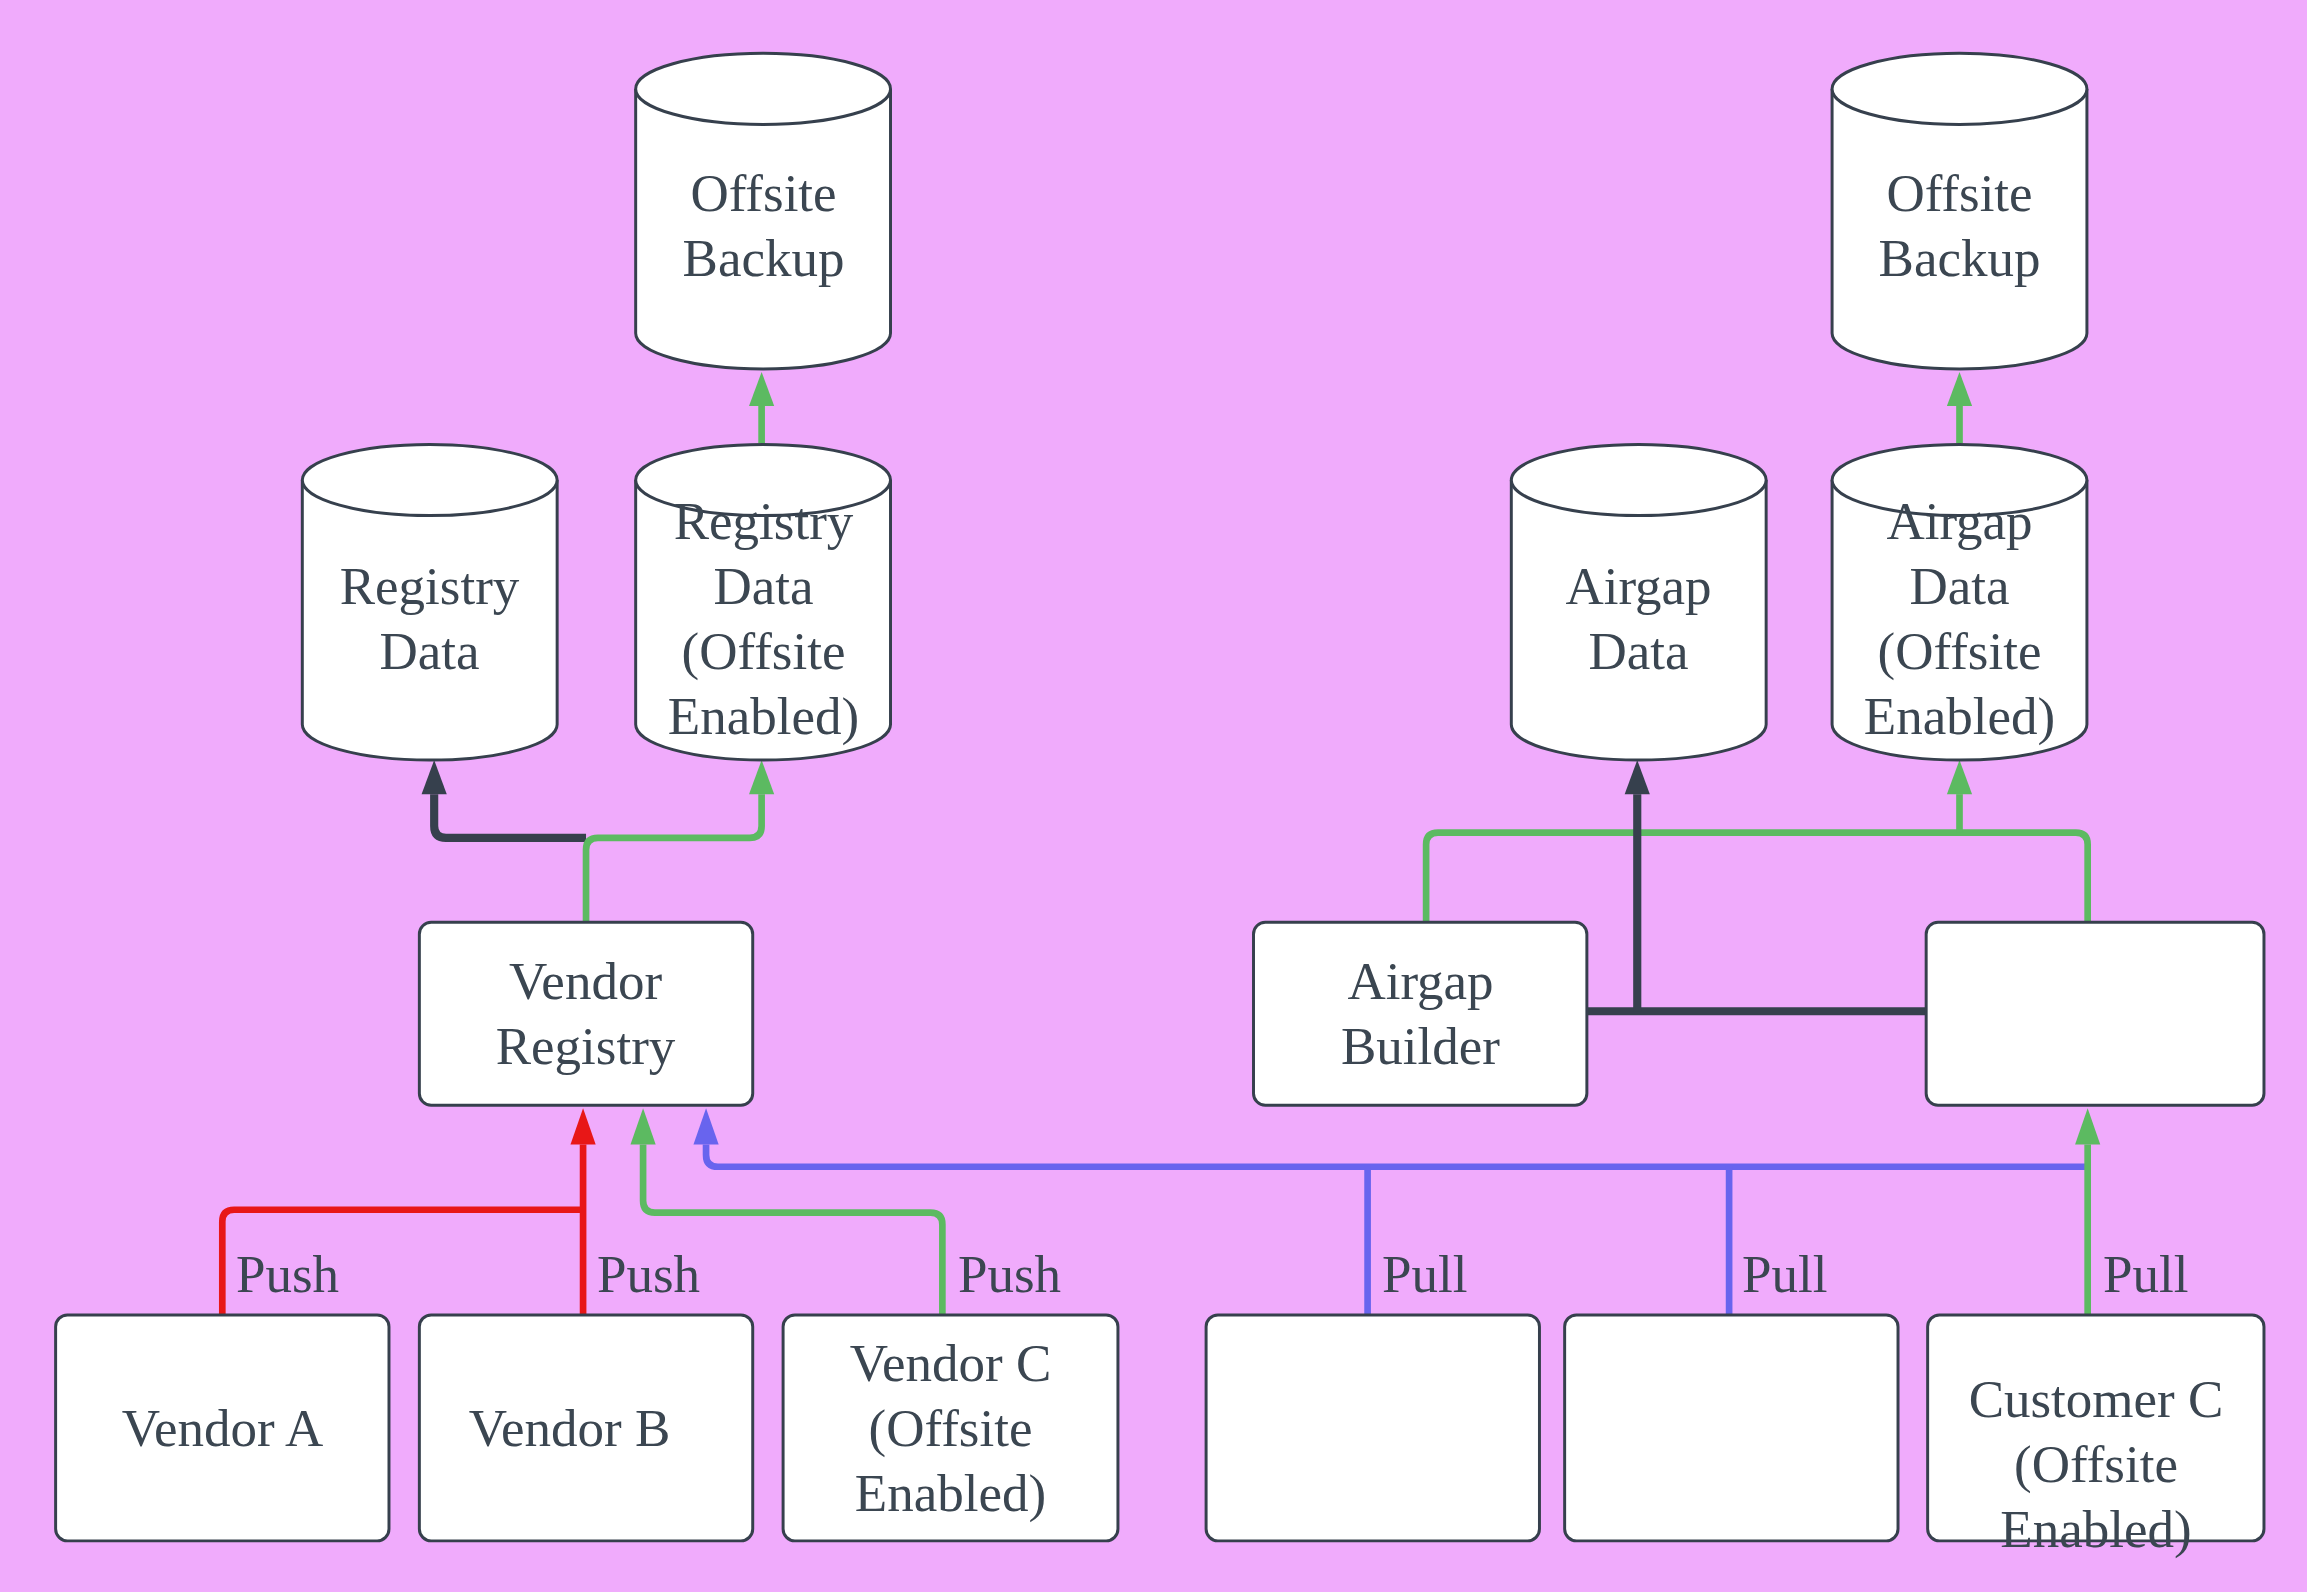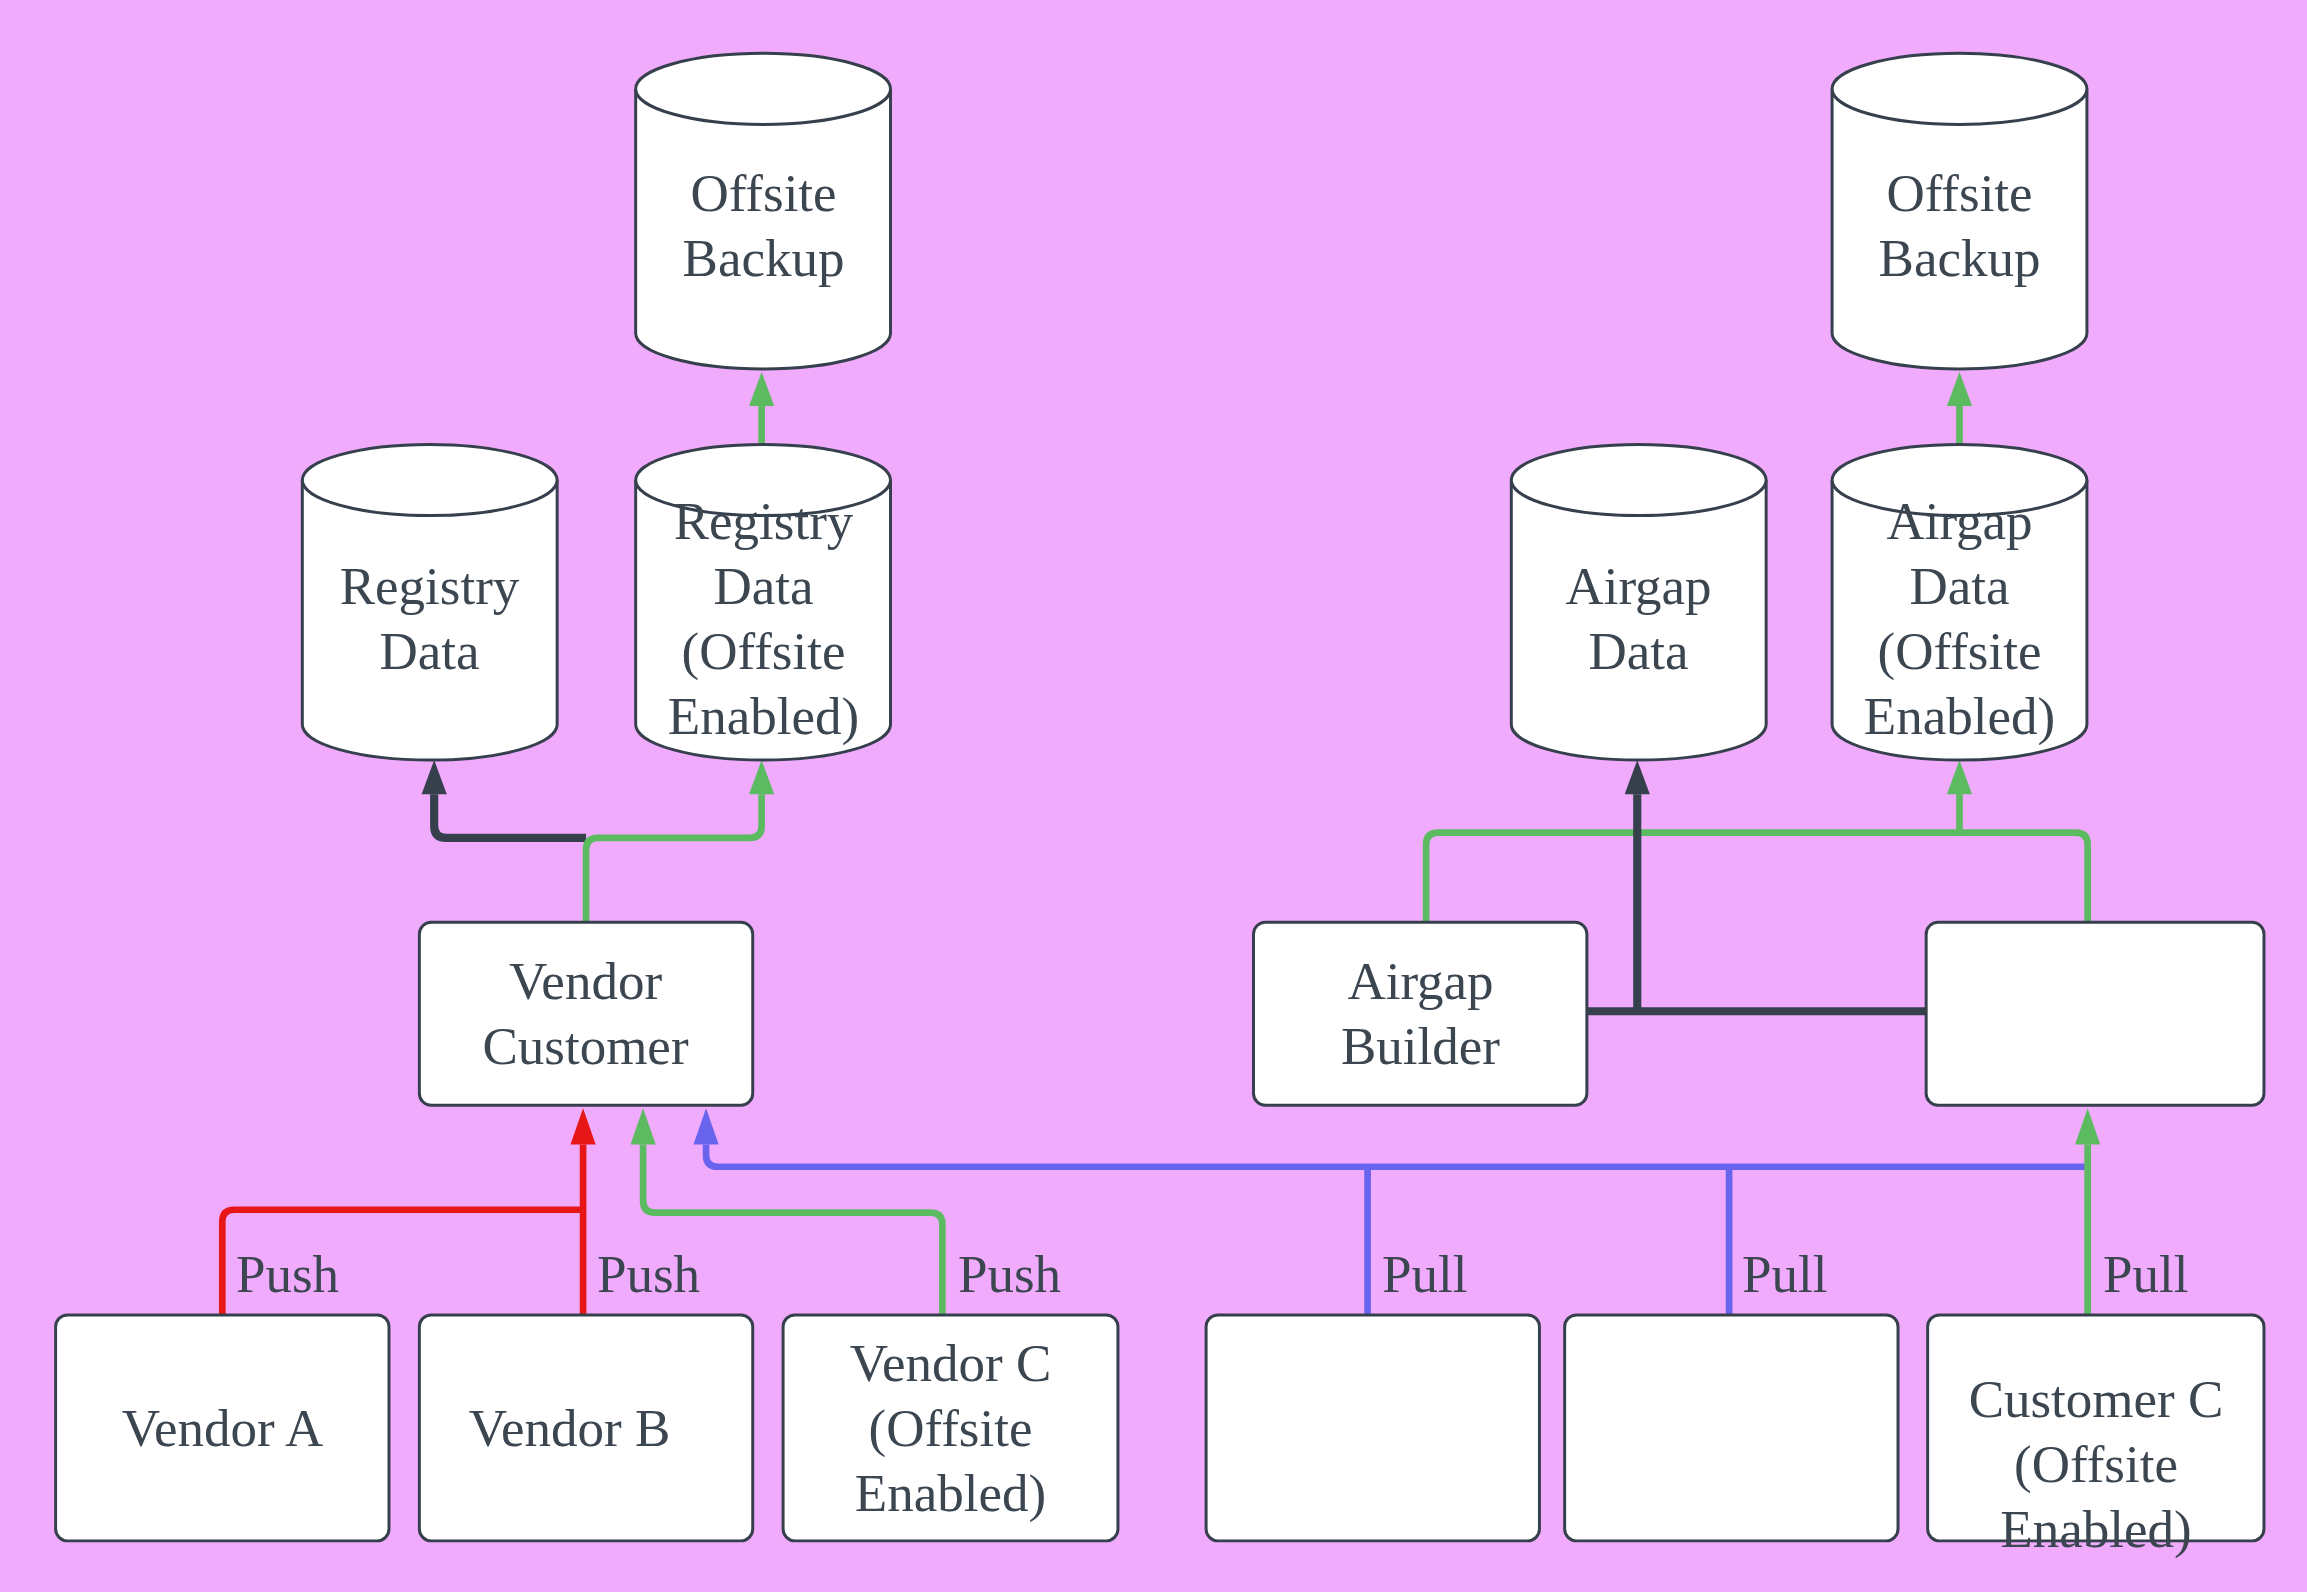--- a/index.html
+++ b/index.html
@@ -133,21 +133,21 @@
   <div class="node-label" style="left:1511px; top:489px;  width:255px; height:259px;">Airgap
 Data</div>
   <div class="node-label" style="left:1832px; top:489px;  width:255px; height:259px;">Airgap
 Data
 (Offsite
 Enabled)</div>
   <div class="node-label" style="left:1832px; top:104px;  width:255px; height:244px;">Offsite
 Backup</div>
 
   <div class="node-label" style="left:419px;  top:922px; width:333px; height:183px;">Vendor
-Customer</div>
+Registry</div>
   <div class="node-label" style="left:1254px; top:922px; width:333px; height:183px;">Airgap
 Builder</div>
 
   <div class="node-label" style="left:56px;   top:1315px; width:333px; height:226px;">Vendor A</div>
   <div class="node-label" style="left:403px;  top:1315px; width:333px; height:226px;">Vendor B</div>
   <div class="node-label" style="left:783px; top:1315px; width:335px; height:226px;">Vendor C
 (Offsite
 Enabled)</div>
   <div class="node-label" style="left:1928px; top:1315px; width:336px; height:226px;margin-top:36px;">Customer C
 (Offsite

